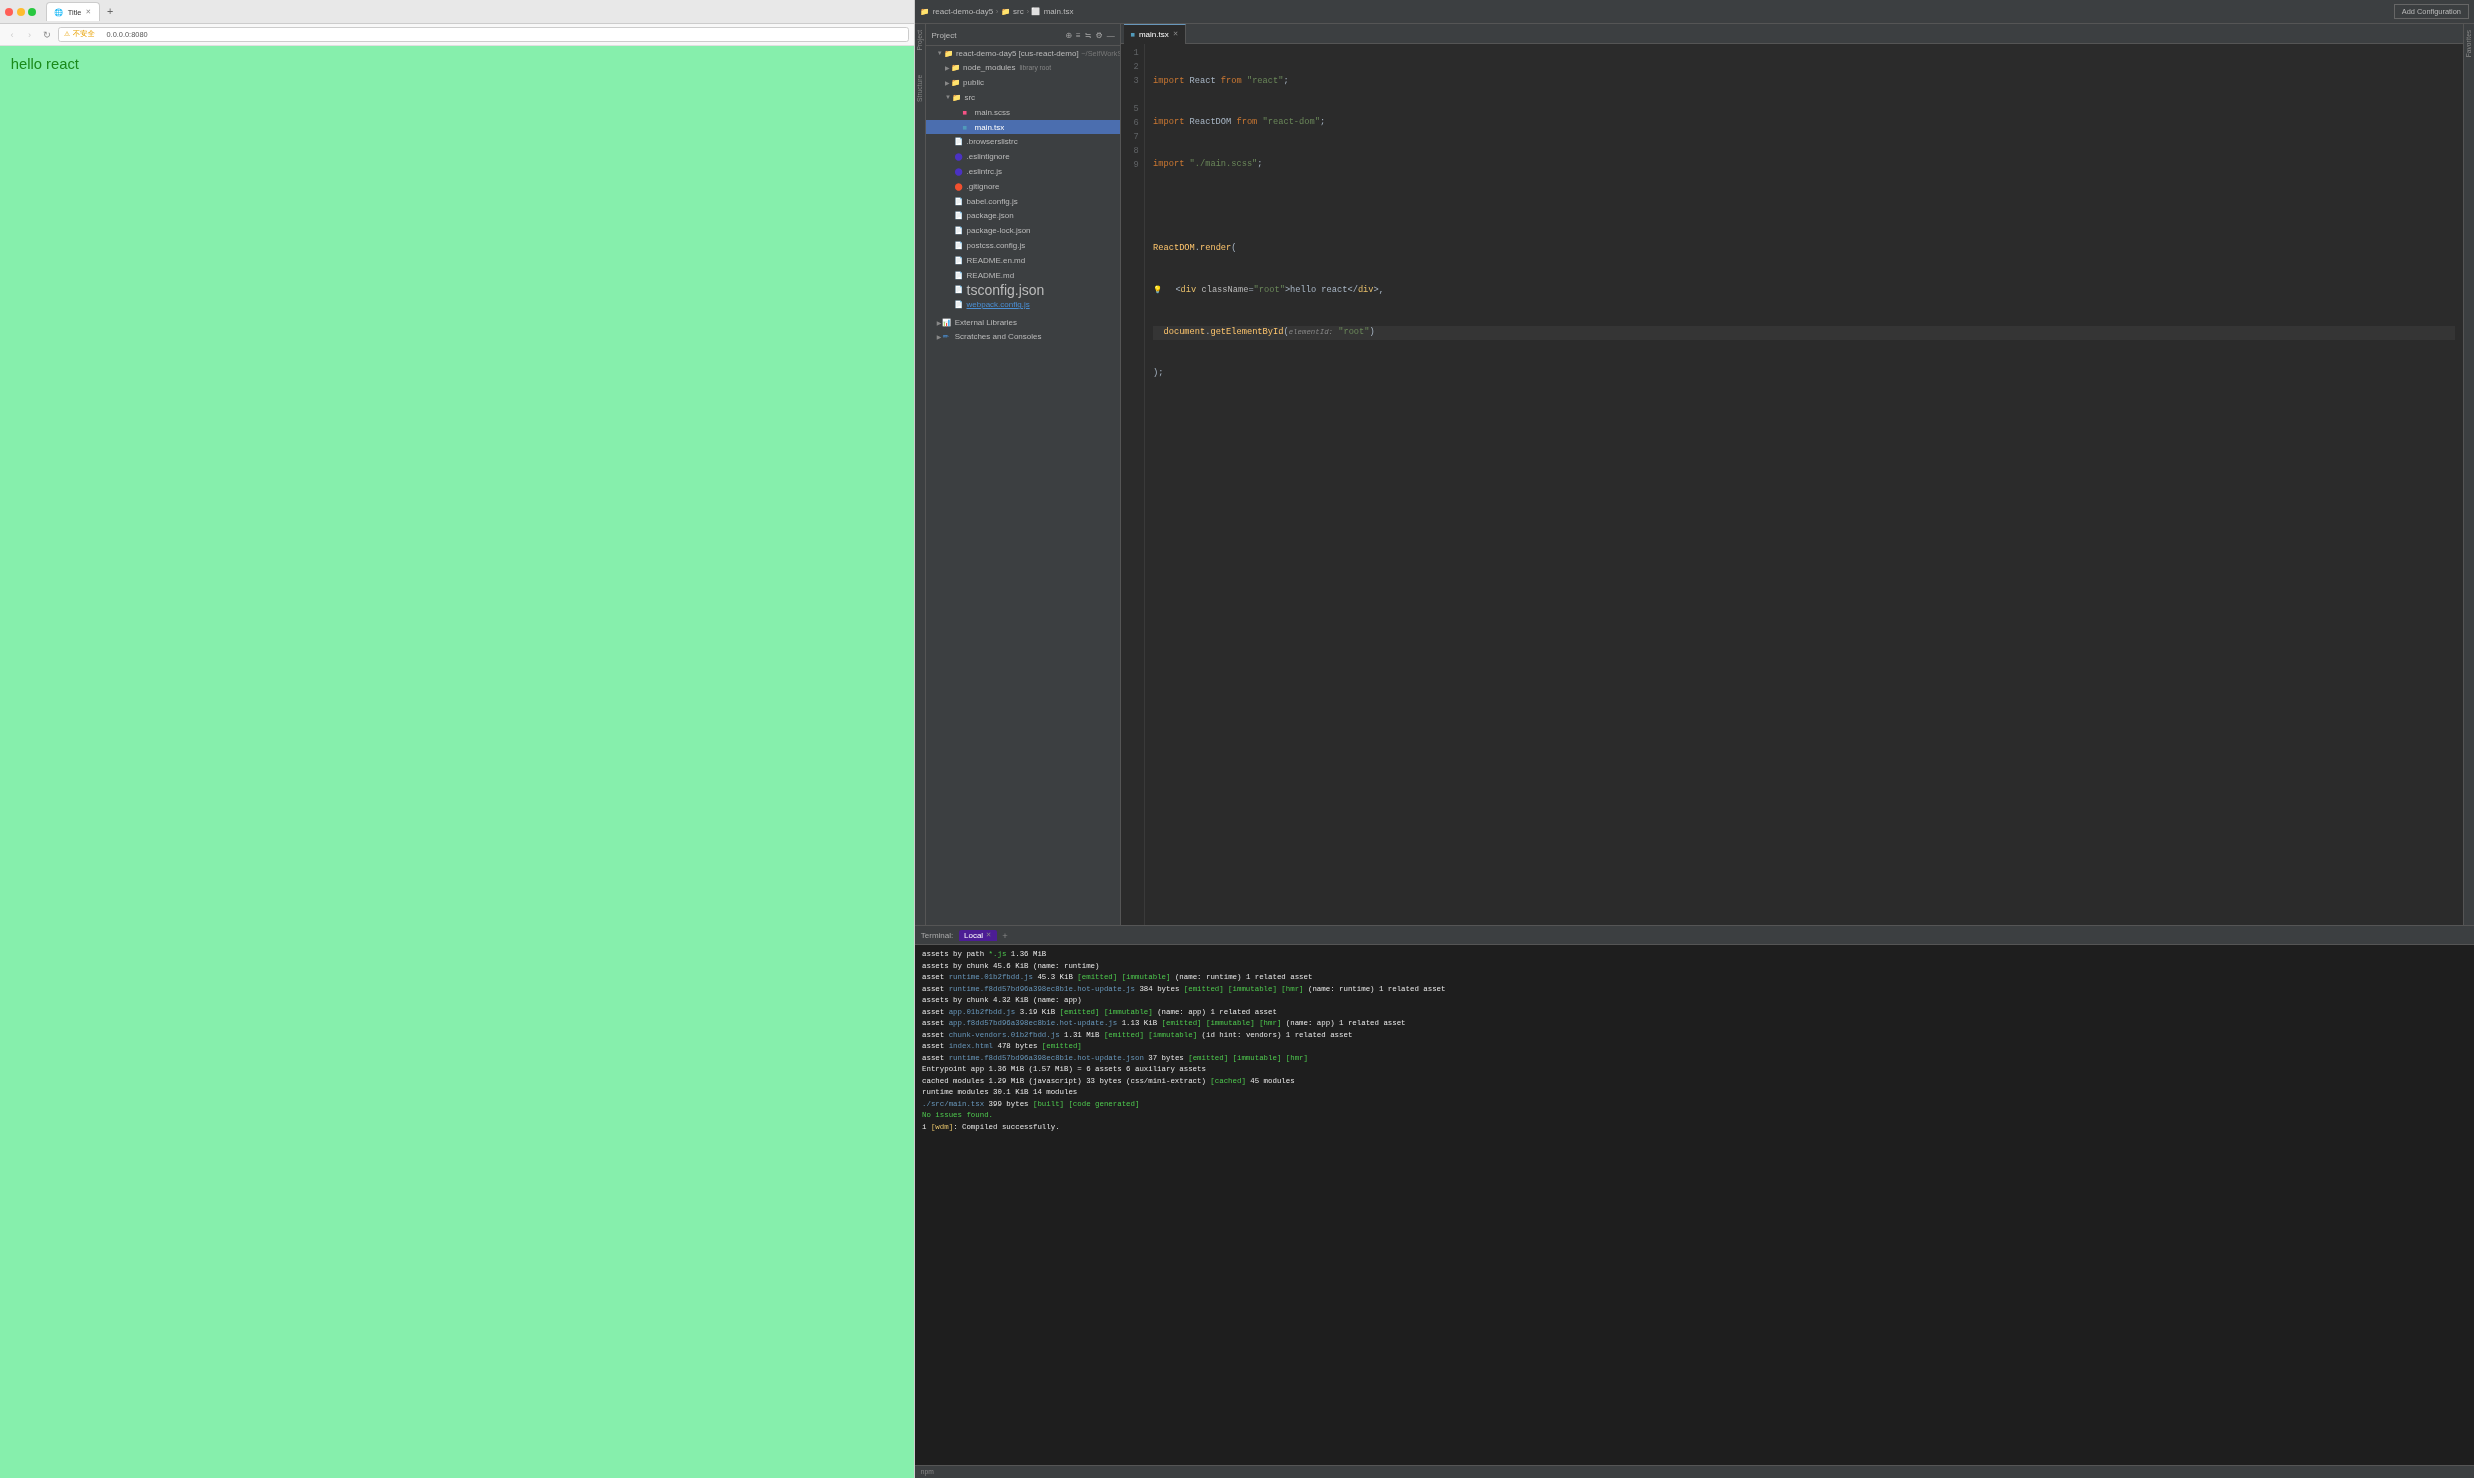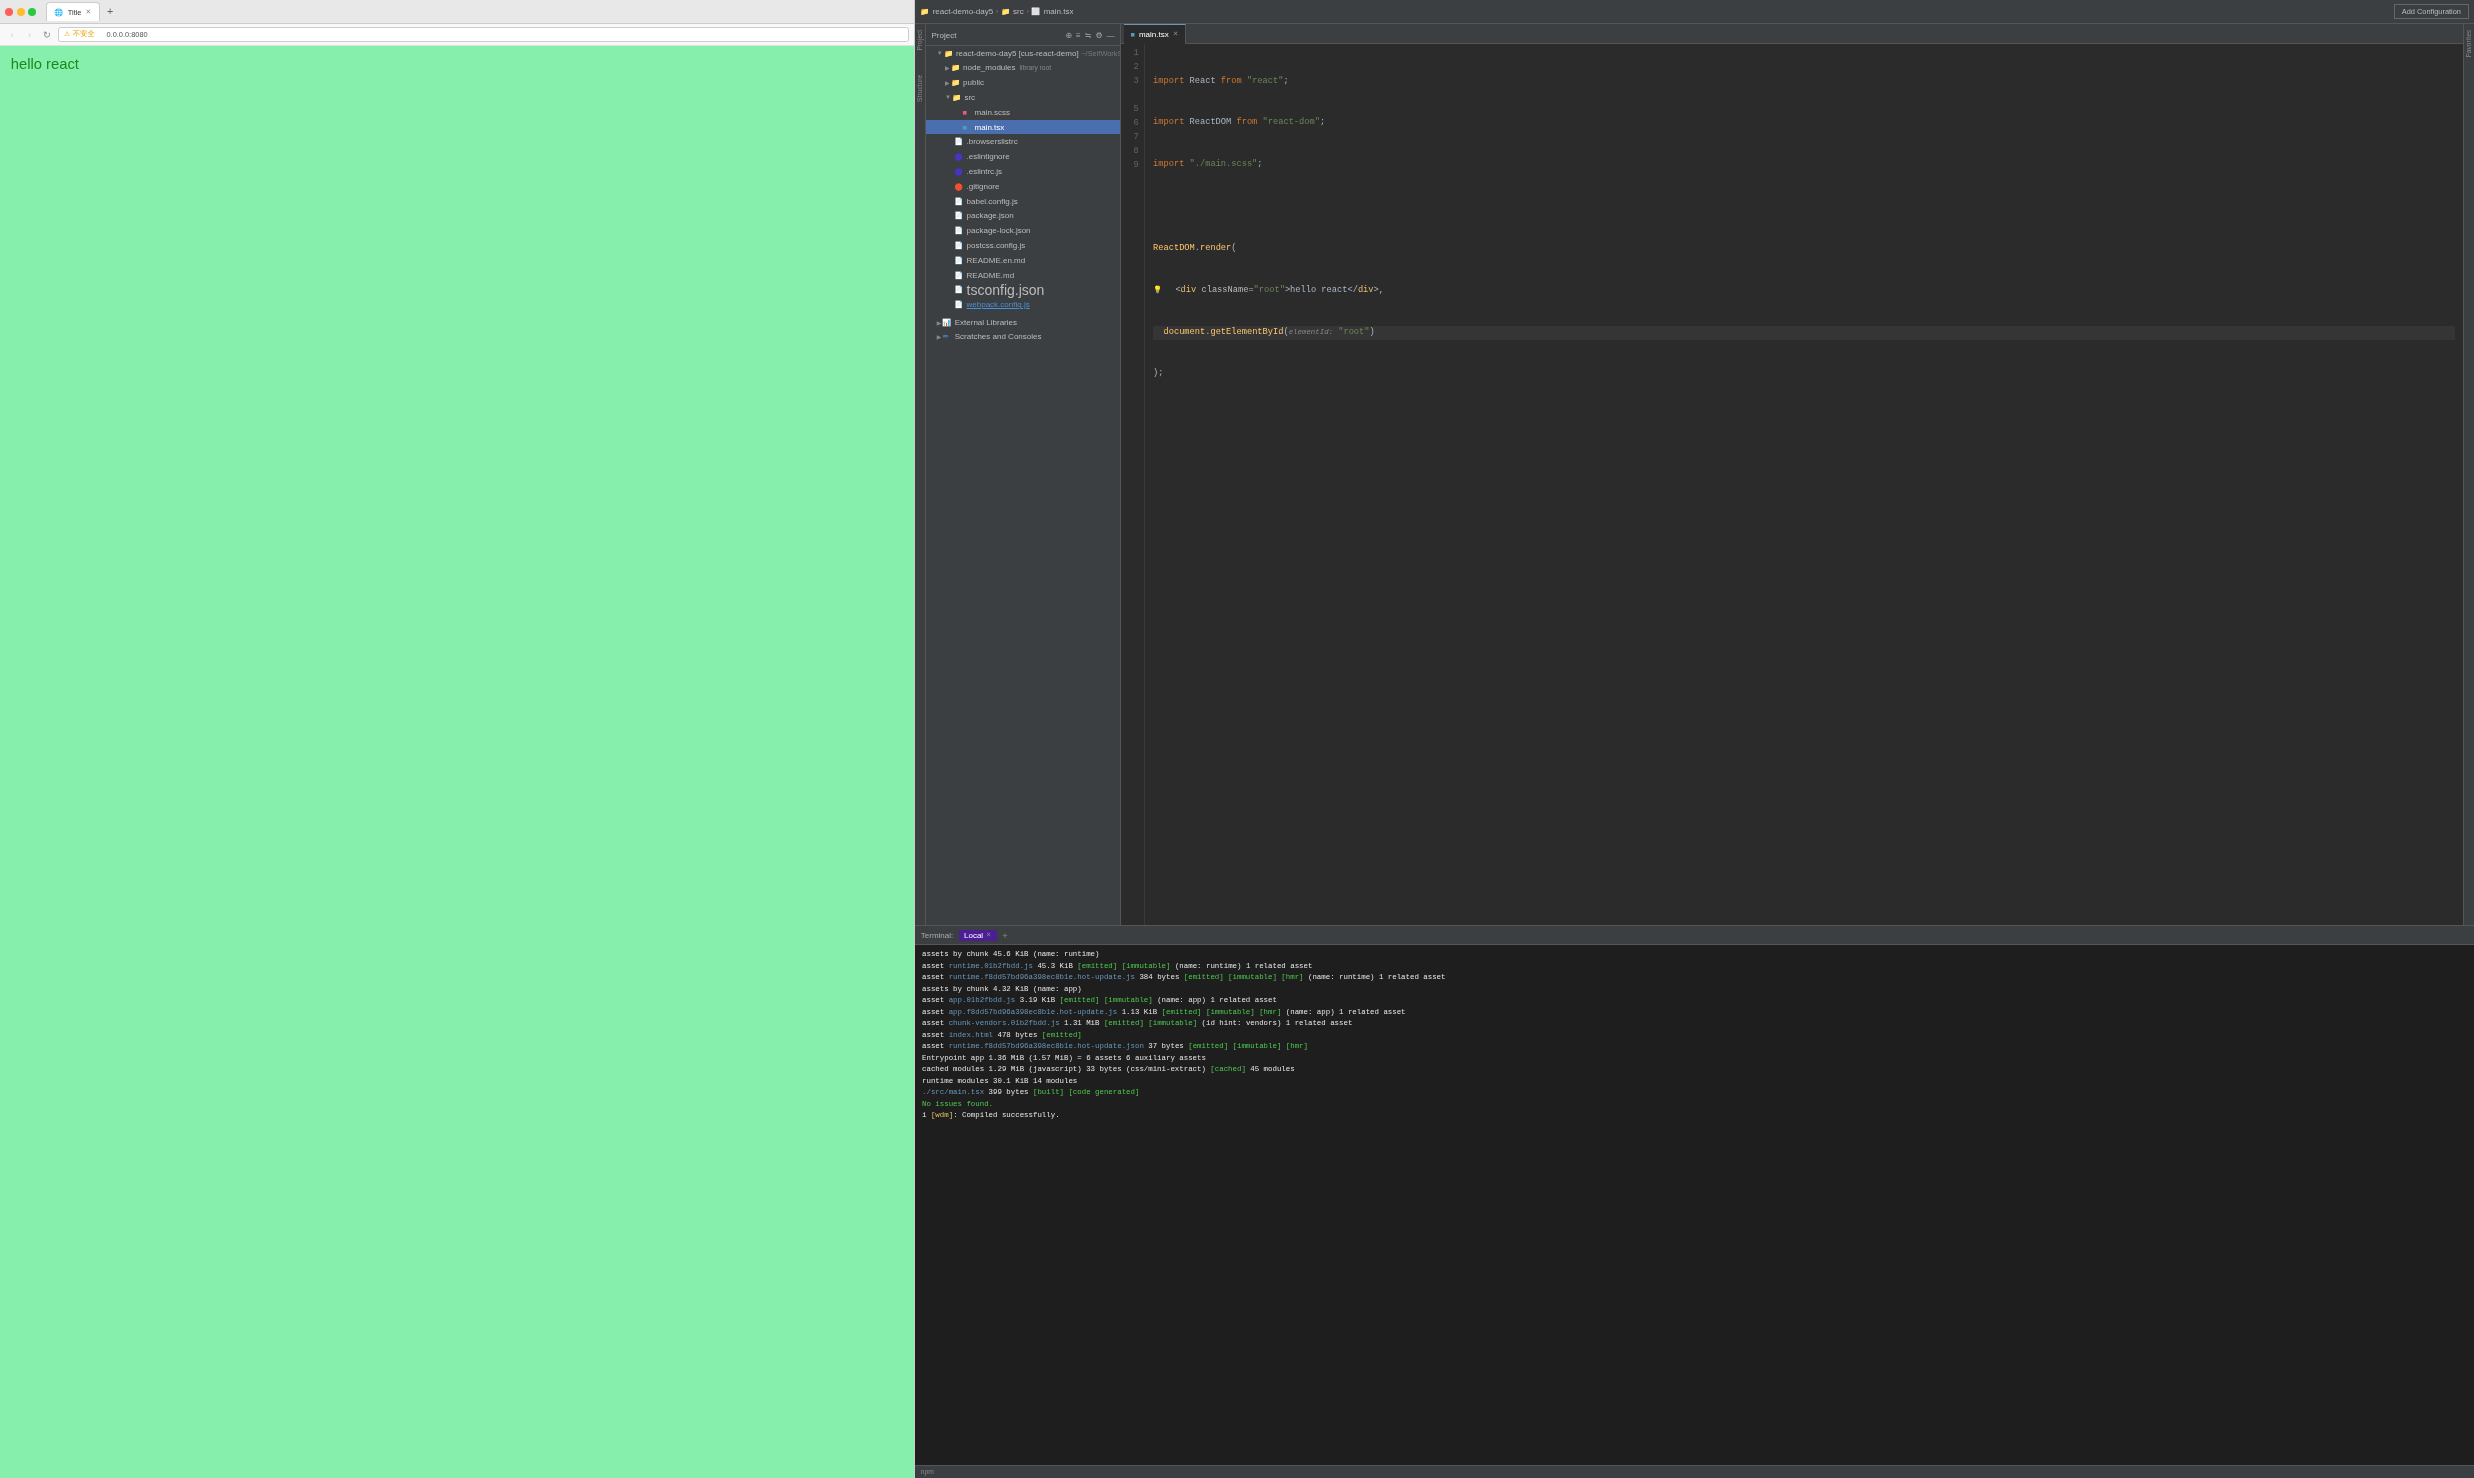--- a/index.html
+++ b/index.html
@@ -354,20 +354,21 @@
         <div class="terminal-area">
           <div class="terminal-tabs">
             <span class="terminal-label">Terminal:</span>
             <div class="terminal-tab">
               <span>Local</span>
               <span class="terminal-tab-close">✕</span>
             </div>
             <span class="terminal-new-btn">+</span>
           </div>
           <div class="terminal-content">
+            <div><span class="t-white">assets by path </span><span class="t-green">*.js</span><span class="t-white"> 1.36 MiB</span></div>
             <div><span class="t-white">  assets by chunk 45.6 KiB (name: runtime)</span></div>
             <div><span class="t-white">    asset </span><span class="t-blue">runtime.01b2fbdd.js</span><span class="t-white"> 45.3 KiB </span><span class="t-green">[emitted]</span><span class="t-green"> [immutable]</span><span class="t-white"> (name: runtime) 1 related asset</span></div>
             <div><span class="t-white">    asset </span><span class="t-blue">runtime.f8dd57bd96a398ec8b1e.hot-update.js</span><span class="t-white"> 384 bytes </span><span class="t-green">[emitted]</span><span class="t-green"> [immutable]</span><span class="t-green"> [hmr]</span><span class="t-white"> (name: runtime) 1 related asset</span></div>
             <div><span class="t-white">  assets by chunk 4.32 KiB (name: app)</span></div>
             <div><span class="t-white">    asset </span><span class="t-blue">app.01b2fbdd.js</span><span class="t-white"> 3.19 KiB </span><span class="t-green">[emitted]</span><span class="t-green"> [immutable]</span><span class="t-white"> (name: app) 1 related asset</span></div>
             <div><span class="t-white">    asset </span><span class="t-blue">app.f8dd57bd96a398ec8b1e.hot-update.js</span><span class="t-white"> 1.13 KiB </span><span class="t-green">[emitted]</span><span class="t-green"> [immutable]</span><span class="t-green"> [hmr]</span><span class="t-white"> (name: app) 1 related asset</span></div>
             <div><span class="t-white">    asset </span><span class="t-blue">chunk-vendors.01b2fbdd.js</span><span class="t-white"> 1.31 MiB </span><span class="t-green">[emitted]</span><span class="t-green"> [immutable]</span><span class="t-white"> (id hint: vendors) 1 related asset</span></div>
             <div><span class="t-white">  asset </span><span class="t-blue">index.html</span><span class="t-white"> 478 bytes </span><span class="t-green">[emitted]</span></div>
             <div><span class="t-white">  asset </span><span class="t-blue">runtime.f8dd57bd96a398ec8b1e.hot-update.json</span><span class="t-white"> 37 bytes </span><span class="t-green">[emitted]</span><span class="t-green"> [immutable]</span><span class="t-green"> [hmr]</span></div>
             <div><span class="t-white">Entrypoint app 1.36 MiB (1.57 MiB) = 6 assets 6 auxiliary assets</span></div>

